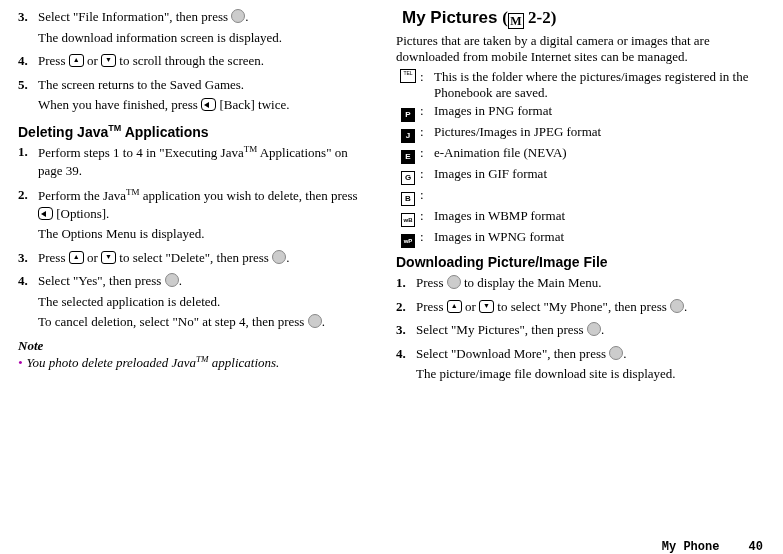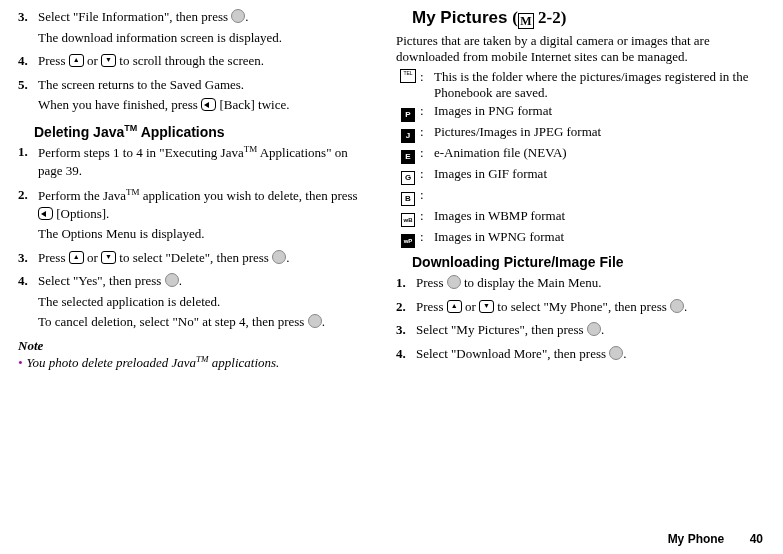--- a/index.html
+++ b/index.html
@@ -101,27 +101,27 @@
     font-size:5px;
     font-family:Arial,sans-serif;
     position:absolute;
     top:0; left:0; right:0;
     text-align:center;
   }
   h2 {
     font-family: Arial, Helvetica, sans-serif;
     font-weight: bold;
     font-size: 14px;
-    margin: 6px 0 4px 16px;
+    margin: 6px 0 4px 0;
   }
   h1 {
     font-family: Arial, Helvetica, sans-serif;
     font-weight: bold;
     font-size: 17px;
-    margin: 0 0 4px 16px;
+    margin: 0 0 4px 6px;
   }
   .mbox {
     display:inline-block;
     border:1px solid #000;
     width:14px; height:14px;
     text-align:center;
     line-height:14px;
     font-size:12px;
     font-weight:bold;
     vertical-align:-2px;
@@ -141,23 +141,23 @@
     margin:0;
   }
   .tm { font-size:9px; vertical-align:super; }
   .formats { margin: 4px 0 6px 0; }
   .formats .row { display:flex; align-items:flex-start; margin-bottom:2px; }
   .formats .iconcell { width: 24px; text-align:center; flex-shrink:0; }
   .formats .coloncell { width: 14px; flex-shrink:0; }
   .formats .desc { flex:1; }
   .footer {
     position:absolute;
-    bottom: 8px;
+    bottom: 0;
     right: 20px;
-    font-family: Liberation Sans, sans-serif;
+    font-family: Liberation Mono, monospace;
     font-size: 12px;
     font-weight: bold;
   }
   .footer .pg { margin-left:22px; }
 </style>
 </head>
 <body>
 
 <div class="page">
 
@@ -289,20 +289,21 @@
       <li>
         <span class="num">3.</span>
         <div class="body">
           <p><span>Select "My Pictures", then press </span><span class="ic ic-circle"></span><span>.</span></p>
         </div>
       </li>
       <li>
         <span class="num">4.</span>
         <div class="body">
           <p><span>Select "Download More", then press </span><span class="ic ic-circle"></span><span>.</span></p>
+          <p>The picture/image file download site is displayed.</p>
         </div>
       </li>
     </ol>
   </div>
 </div>
 
 <div class="footer">
   <span>My Phone</span>
   <span class="pg">40</span>
 </div>

